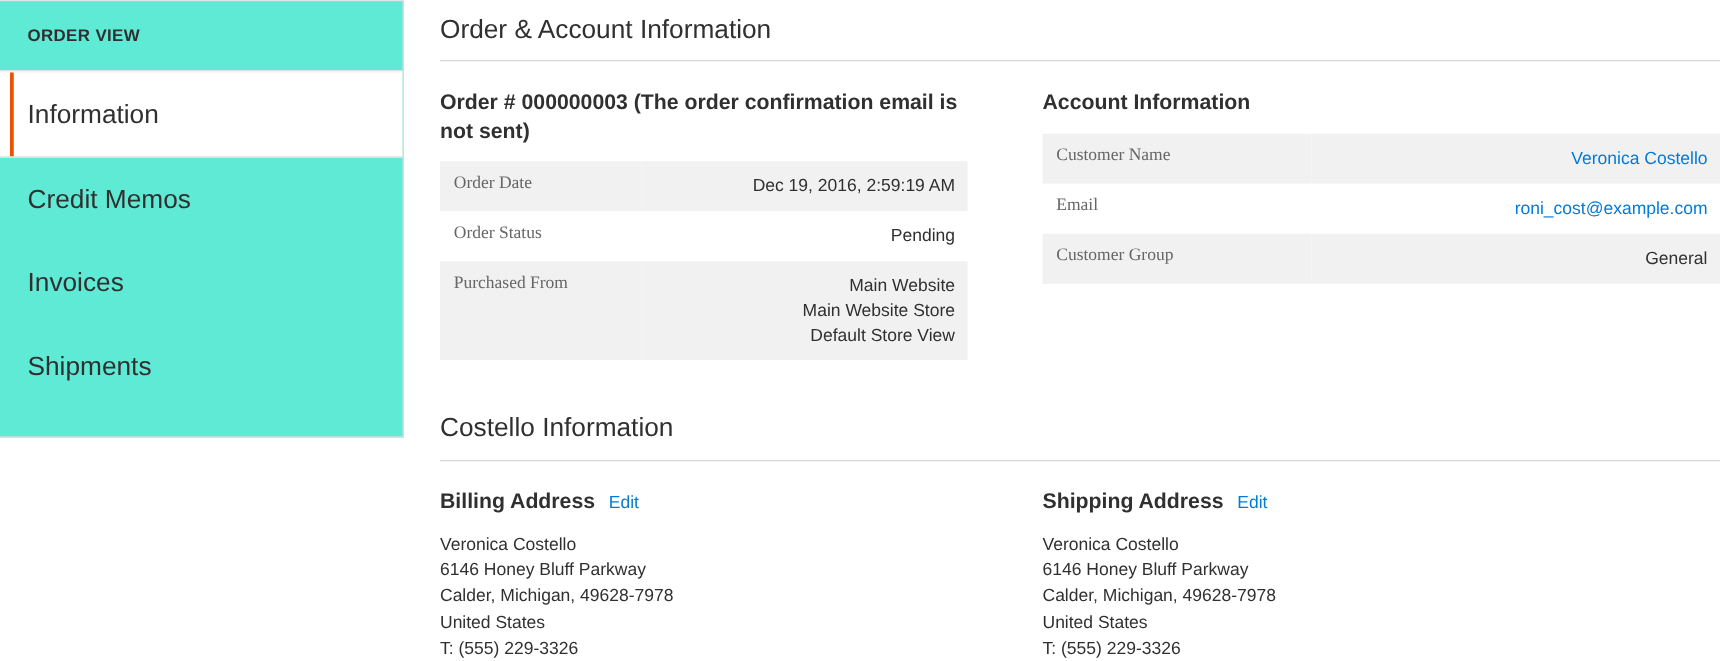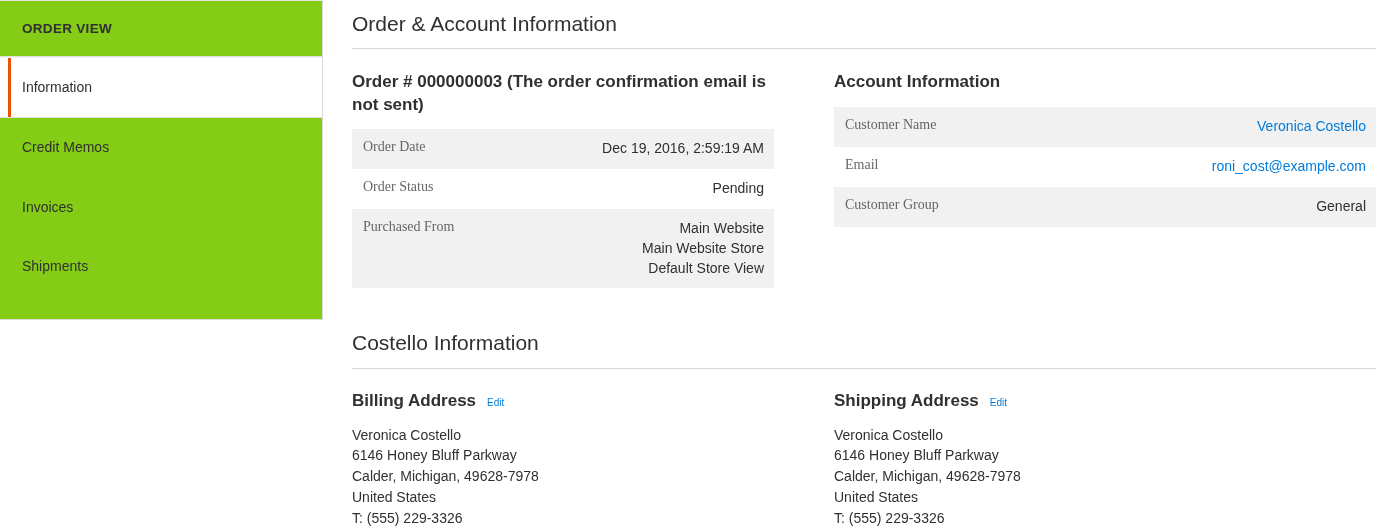--- a/index.html
+++ b/index.html
@@ -19,41 +19,41 @@
     width: 1386px;
     height: 529px;
     display: flex;
     align-items: flex-start;
   }
 
   
   .sidebar {
     width: 323px;
     flex: 0 0 323px;
-    background: #84cc16;
+    background: #5eead4;
     border-right: 1px solid #dcdcdc;
     border-top: 1px solid #e3e3e3;
     border-bottom: 1px solid #dcdcdc;
     box-sizing: border-box;
     padding-bottom: 22px;
   }
   .sidebar-title {
     font-size: 13.5px;
     font-weight: bold;
     letter-spacing: 0.3px;
     color: #303030;
     padding: 20px 0 20px 22px;
     border-bottom: 1px solid #e0e0e0;
   }
   .sidebar-nav {
     padding-top: 0;
   }
   .nav-item {
     position: relative;
-    font-size: 14px;
+    font-size: 21px;
     color: #303030;
     padding: 22px 20px 22px 22px;
     line-height: 1.1;
     cursor: pointer;
   }
   .nav-item.active {
     background: #ffffff;
     border-bottom: 1px solid #e0e0e0;
     border-top: 1px solid #f4f4f4;
   }
@@ -162,21 +162,21 @@
     margin: 0 0 14px 0;
   }
   .addr-heading {
     font-size: 17px;
     font-weight: bold;
     color: #303030;
     margin: 0;
     text-align: center;
   }
   .addr-edit {
-    font-size: 10px;
+    font-size: 14px;
     color: #007bdb;
     text-decoration: none;
     margin-left: 11px;
     cursor: pointer;
     text-align: center;
   }
   .addr-lines {
     font-size: 14px;
     color: #303030;
     line-height: 1.48;

